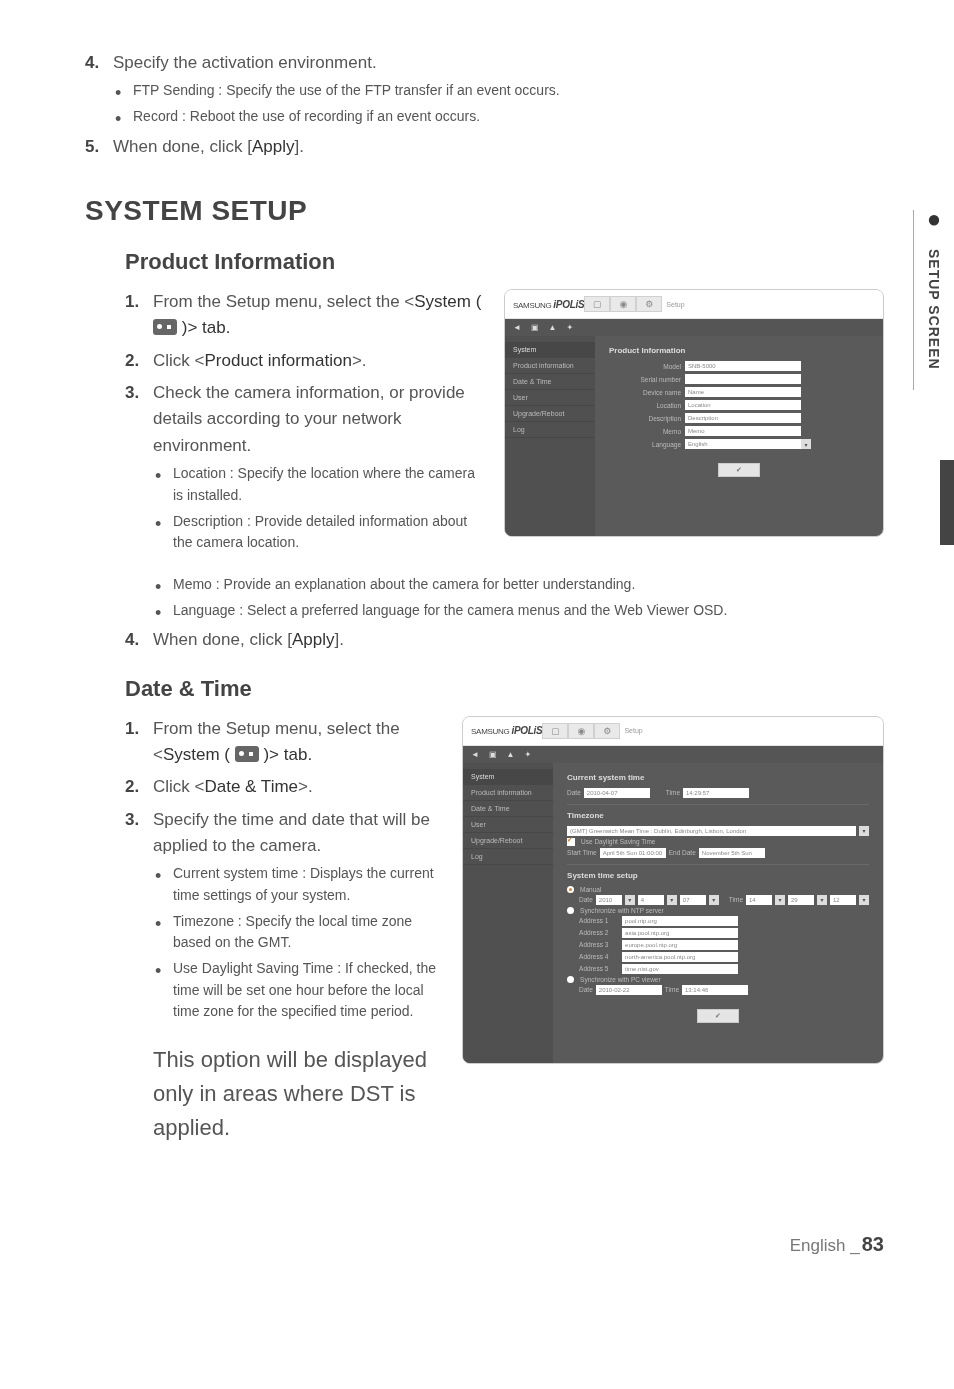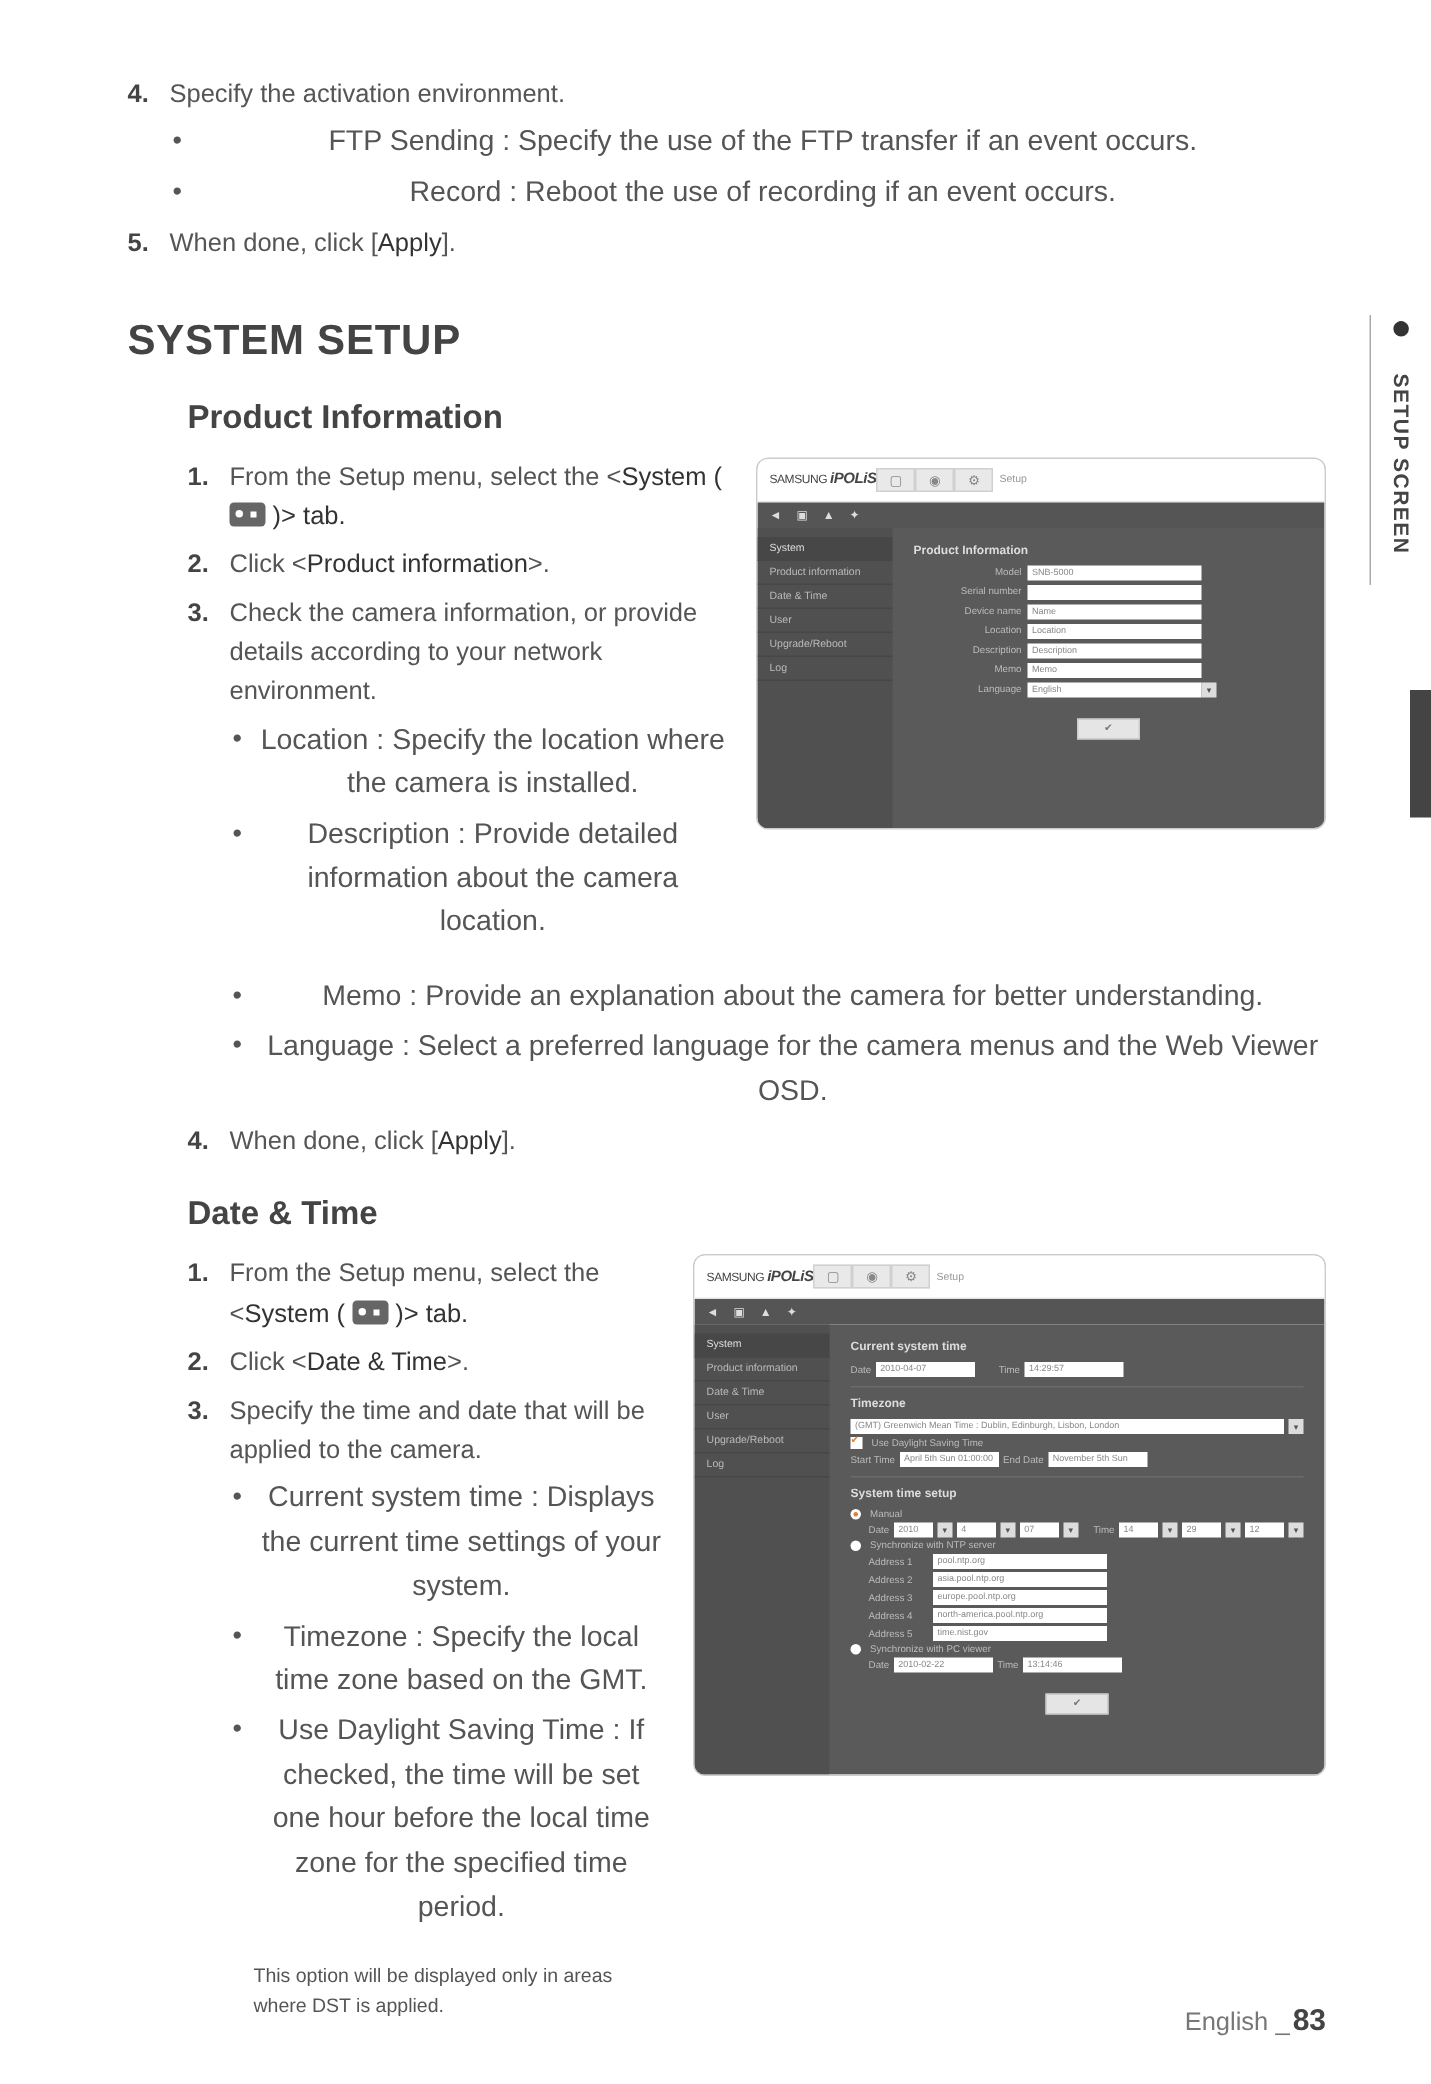--- a/index.html
+++ b/index.html
@@ -70,23 +70,22 @@
   }
   ul.bullets {
     list-style: none;
     padding: 0;
     margin: 4px 0 0 0;
   }
   ul.bullets > li {
     position: relative;
     padding-left: 20px;
     margin-bottom: 4px;
-    font-size: 19px;
+    font-size: 14px;
     line-height: 1.55;
-    text-align: center;
   }
   ul.bullets > li::before {
     content: "•";
     position: absolute;
     left: 2px;
     top: 0;
     font-size: 18px;
     color: #555;
   }
   h1.section-title {
@@ -298,35 +297,35 @@
     align-items: center;
     gap: 3px;
   }
   .mock hr {
     border: none;
     border-top: 1px solid #6a6a6a;
     margin: 6px 0;
   }
   .footer {
     position: absolute;
-    bottom: 28px;
+    bottom: 44px;
     right: 70px;
     font-size: 17px;
     color: #777;
     margin-top: 44px;
   }
   .footer .pnum {
     font-weight: bold;
     color: #444;
     font-size: 20px;
     margin-left: 2px;
   }
   .continuation {
-    margin-left: 44px;
-    font-size: 13px;
+    margin-left: 28px;
+    font-size: 22px;
     line-height: 1.55;
   }
 </style>
 </head>
 <body>
 
 <div class="page">
 
   <div class="side-tab">
     <span class="dot">●</span>

